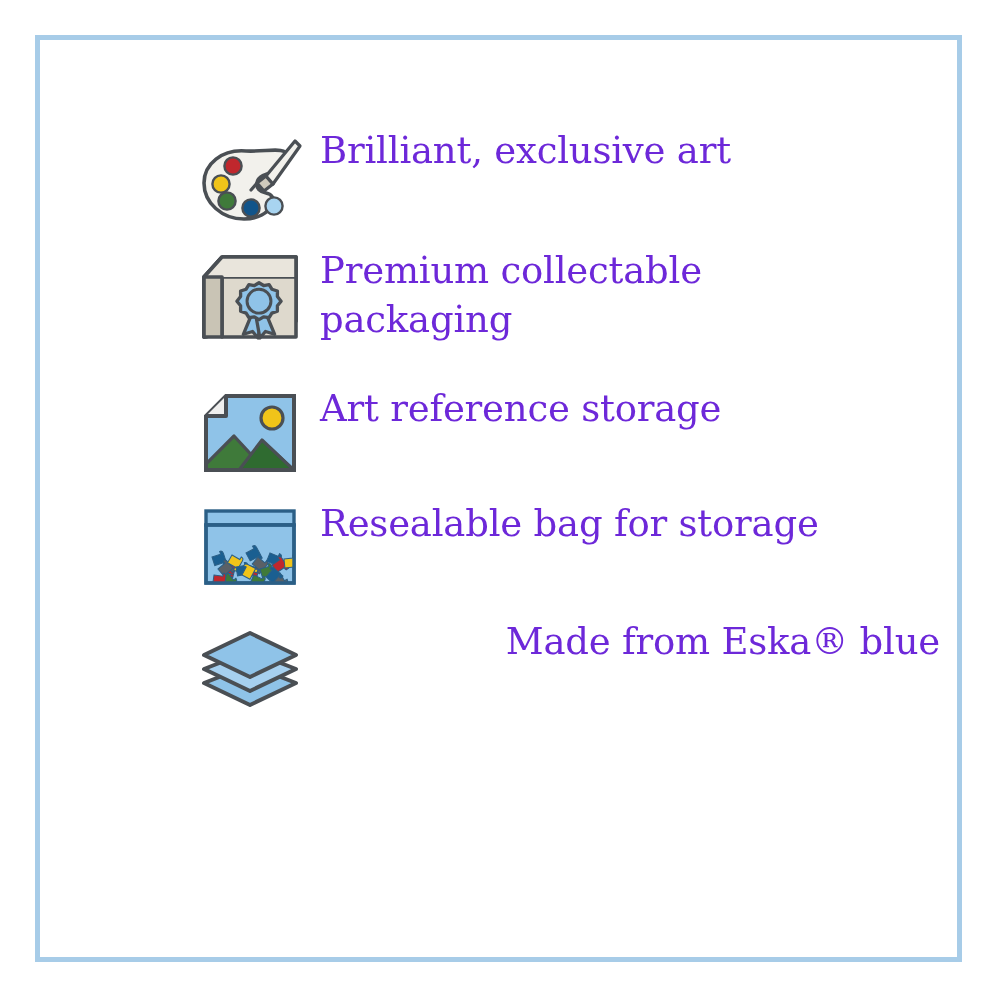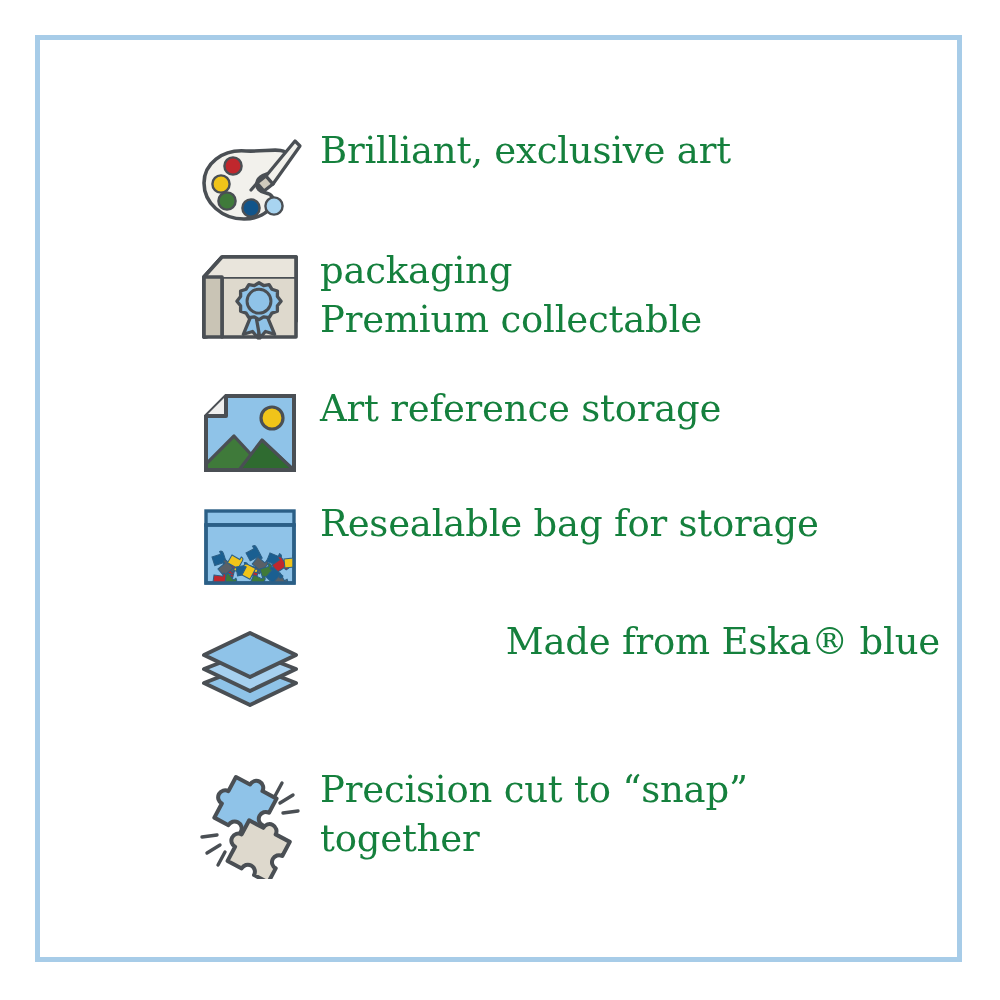--- a/index.html
+++ b/index.html
@@ -45,21 +45,21 @@
     min-width: 140px;
     display: flex;
     justify-content: center;
     align-items: center;
   }
   .icon-cell svg {
     display: block;
   }
   .label-cell {
     flex: 1;
-    color: #15803d;
+    color: #6d28d9;
     font-family: "DejaVu Serif", serif;
     font-size: 37px;
     line-height: 1.32;
     letter-spacing: -0.2px;
     padding-top: 2px;
   }
   .label-cell .ln { display: block; white-space: pre; }
 
   
   .row-art      { height: 120px; }
@@ -130,22 +130,22 @@
 
             <g transform="translate(61,54) scale(0.92)">
               <path d="M-7 10 L-17 34 L-7 31 L-1 38 L3 16 Z" fill="#8fc3e8" stroke="#4a4f54" stroke-width="3.6" stroke-linejoin="round"></path>
               <path d="M7 10 L17 34 L7 31 L1 38 L-3 16 Z" fill="#8fc3e8" stroke="#4a4f54" stroke-width="3.6" stroke-linejoin="round"></path>
               <path d="M0,-22 L5,-19 L11,-20 L14,-15 L20,-13 L20,-7 L24,-2 L20,3 L20,9 L14,11 L11,16 L5,15 L0,18 L-5,15 L-11,16 L-14,11 L-20,9 L-20,3 L-24,-2 L-20,-7 L-20,-13 L-14,-15 L-11,-20 L-5,-19 Z" fill="#8fc3e8" stroke="#4a4f54" stroke-width="3.6" stroke-linejoin="round"></path>
               <circle cx="0" cy="-2" r="13" fill="#8fc3e8" stroke="#4a4f54" stroke-width="3.2"></circle>
             </g>
           </svg>
         </div>
         <div class="label-cell">
+          <span class="ln">Premium collectable</span>
           <span class="ln">packaging</span>
-          <span class="ln">Premium collectable</span>
         </div>
       </div>
 
       <div class="feature-row row-poster">
         <div class="icon-cell">
           <svg width="100" height="86" viewBox="0 0 100 86">
             <defs>
               <clipPath id="posterClip">
                 <path d="M26 6 L94 6 L94 80 L6 80 L6 26 Z"></path>
               </clipPath>
@@ -247,44 +247,16 @@
               <path d="M54 30 L100 48 L54 70 L8 48 Z" fill="#a6d0ef"></path>
               <path d="M54 12 L100 34 L54 56 L8 34 Z" fill="#8fc3e8"></path>
             </g>
           </svg>
         </div>
         <div class="label-cell">
           <span class="ln">Made from Eska® blue</span>
         </div>
       </div>
 
-      <div class="feature-row row-snap">
-        <div class="icon-cell">
-          <svg width="112" height="112" viewBox="0 0 112 112">
-            <g transform="translate(56,56) rotate(28) translate(-56,-56)">
-
-              <path d="M22 22 h16 a7 7 0 0 1 14 0 h16 v16 a7 7 0 0 0 0 14 v16 h-16 a7 7 0 0 0 -14 0 h-16 v-16 a7 7 0 0 1 0 -14 z" fill="#8fc3e8" stroke="#4a4f54" stroke-width="4" stroke-linejoin="round"></path>
-
-              <path d="M54 54 h16 a7 7 0 0 1 14 0 h16 v16 a7 7 0 0 0 0 14 v16 h-16 a7 7 0 0 0 -14 0 h-16 v-16 a7 7 0 0 1 0 -14 z" fill="#ded9cd" stroke="#4a4f54" stroke-width="4" stroke-linejoin="round"></path>
-            </g>
-
-            <g stroke="#4a4f54" stroke-width="3.4" stroke-linecap="round">
-              <line x1="86" y1="36" x2="99" y2="28"></line>
-              <line x1="89" y1="46" x2="104" y2="44"></line>
-              <line x1="81" y1="29" x2="88" y2="16"></line>
-            </g>
-
-            <g stroke="#4a4f54" stroke-width="3.4" stroke-linecap="round">
-              <line x1="26" y1="78" x2="13" y2="86"></line>
-              <line x1="23" y1="68" x2="8" y2="70"></line>
-              <line x1="31" y1="85" x2="24" y2="98"></line>
-            </g>
-          </svg>
-        </div>
-        <div class="label-cell">
-          <span class="ln">Precision cut to “snap”</span>
-          <span class="ln">together</span>
-        </div>
-      </div>
 
     </div>
   </div>
 </div>
 
 </body></html>

